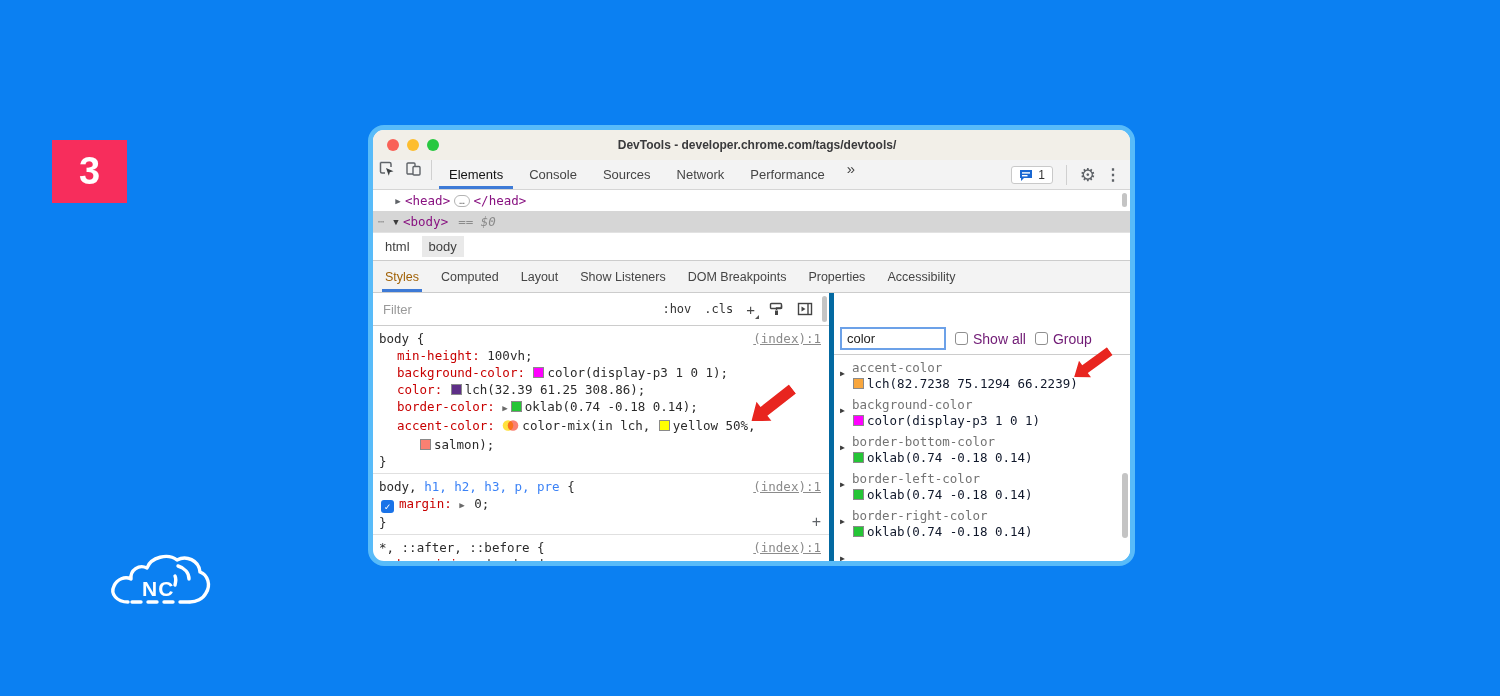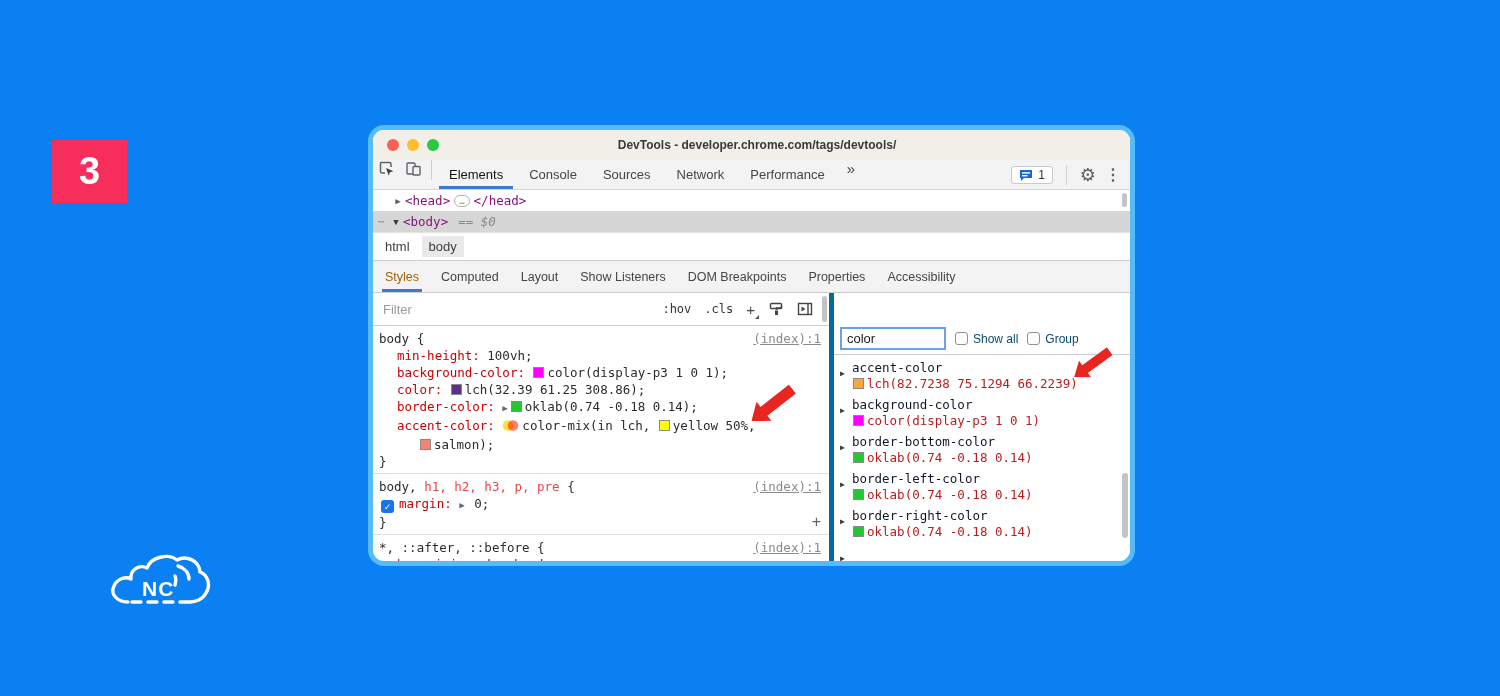--- a/index.html
+++ b/index.html
@@ -63,45 +63,45 @@
   .fctrl{display:flex;align-items:center;gap:13px;margin-right:8px;font-family:"DejaVu Sans Mono",monospace;font-size:12px;color:#333}
   .plusctl{position:relative;font-size:15px;color:#444;font-family:"Liberation Sans",sans-serif}
   .plusctl::after{content:"";position:absolute;right:-4px;bottom:-1px;border-left:4px solid transparent;border-bottom:4px solid #555}
   .fsvg{width:16px;height:16px;display:block}
   .lp-scroll{position:absolute;right:2px;top:3px;width:5px;height:26px;background:#c4c4c4;border-radius:3px}
 
   .rules{flex:1;font-family:"DejaVu Sans Mono",monospace;font-size:12.5px;line-height:17px;overflow:hidden;color:#2b2b2b}
   .rule{padding:4px 8px 3px 6px;border-bottom:1px solid #e0e0e0;overflow:hidden}
   .rline{white-space:pre}
   .idxlink{float:right;color:#8b8b8b;text-decoration:underline}
-  .muted{color:#ef4444}
+  .muted{color:#3b82f6}
   .dline{padding-left:18px;white-space:pre}
   .dline.haschk{padding-left:2px}
   .dline.cont{padding-left:40px}
   .pname{color:#c80000}
   .swatch{display:inline-block;width:11px;height:11px;border:1px solid #8a8a8a;vertical-align:-1px;margin:0 3px 0 1px;box-sizing:border-box}
   .tri2{color:#6a6a6a;font-size:9px;margin-right:2px}
   .mixwrap{display:inline-block;vertical-align:-2px;margin-right:3px}
   .cb{display:inline-block;width:13px;height:13px;background:#1a73e8;border-radius:3px;color:#fff;font-size:10px;
       line-height:13px;text-align:center;margin-right:5px;vertical-align:-2px}
   .plusbtn{float:right;color:#5f6368;font-size:16px;font-family:"Liberation Sans",sans-serif;line-height:15px}
 
   .right-pane{flex:1;position:relative;display:flex;flex-direction:column;background:#fff;min-width:0}
   .cblank{height:30px;flex:0 0 auto}
   .cfilter{height:31px;border-bottom:1px solid #ccc;display:flex;align-items:center;padding:0 6px;gap:9px;flex:0 0 auto}
   .cinput{width:106px;height:23px;border:2px solid #6ca1e8;font-size:13px;padding:0 5px;color:#222;outline:none;
           box-sizing:border-box;font-family:"Liberation Sans",sans-serif}
   .chkwrap{display:flex;align-items:center;gap:5px}
   .chk{width:13px;height:13px;border:1px solid #8f8f8f;border-radius:3px;background:#fff;box-sizing:border-box}
-  .chklabel{font-size:12px;color:#0c4a6e}
+  .chklabel{font-size:14px;color:#701a75}
   .clist{flex:1;overflow:hidden;font-family:"DejaVu Sans Mono",monospace;font-size:12.5px;padding-top:3px}
   .citem{position:relative;padding:2px 0 3px 18px}
   .ctri{position:absolute;left:6px;top:11px;color:#3c3c3c;font-size:8px}
-  .cname{color:#0f172a;line-height:16px;white-space:pre}
-  .cval{color:#b91c1c;line-height:16px;white-space:pre}
+  .cname{color:#737373;line-height:16px;white-space:pre}
+  .cval{color:#0f172a;line-height:16px;white-space:pre}
   .rp-scroll{position:absolute;right:2px;top:180px;width:6px;height:65px;background:#c4c4c4;border-radius:3px}
 
   .arrow{position:absolute;z-index:6}
 </style>
 </head>
 <body>
 
 <div class="stage" style="background: rgb(11, 128, 242);">
 
   <div class="badge" style="background: rgb(247, 45, 92);">3</div>

